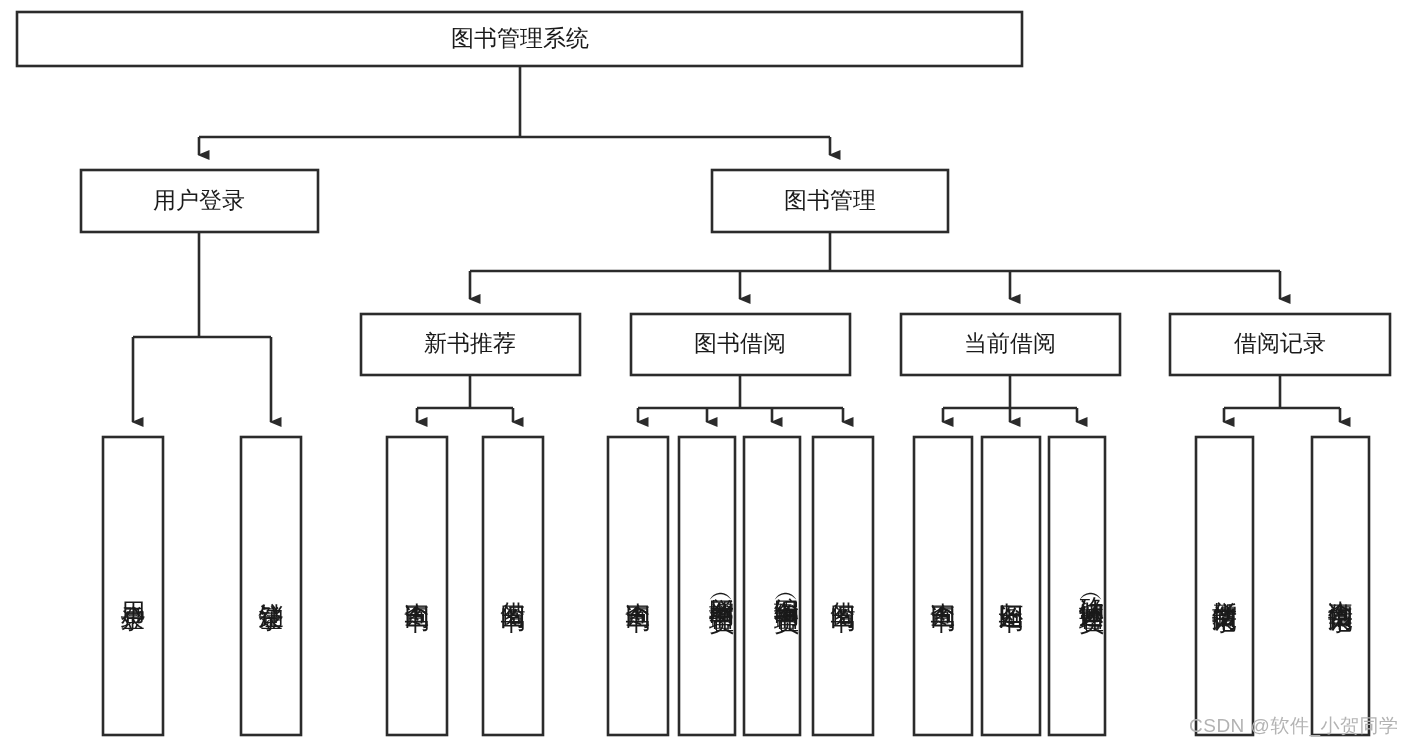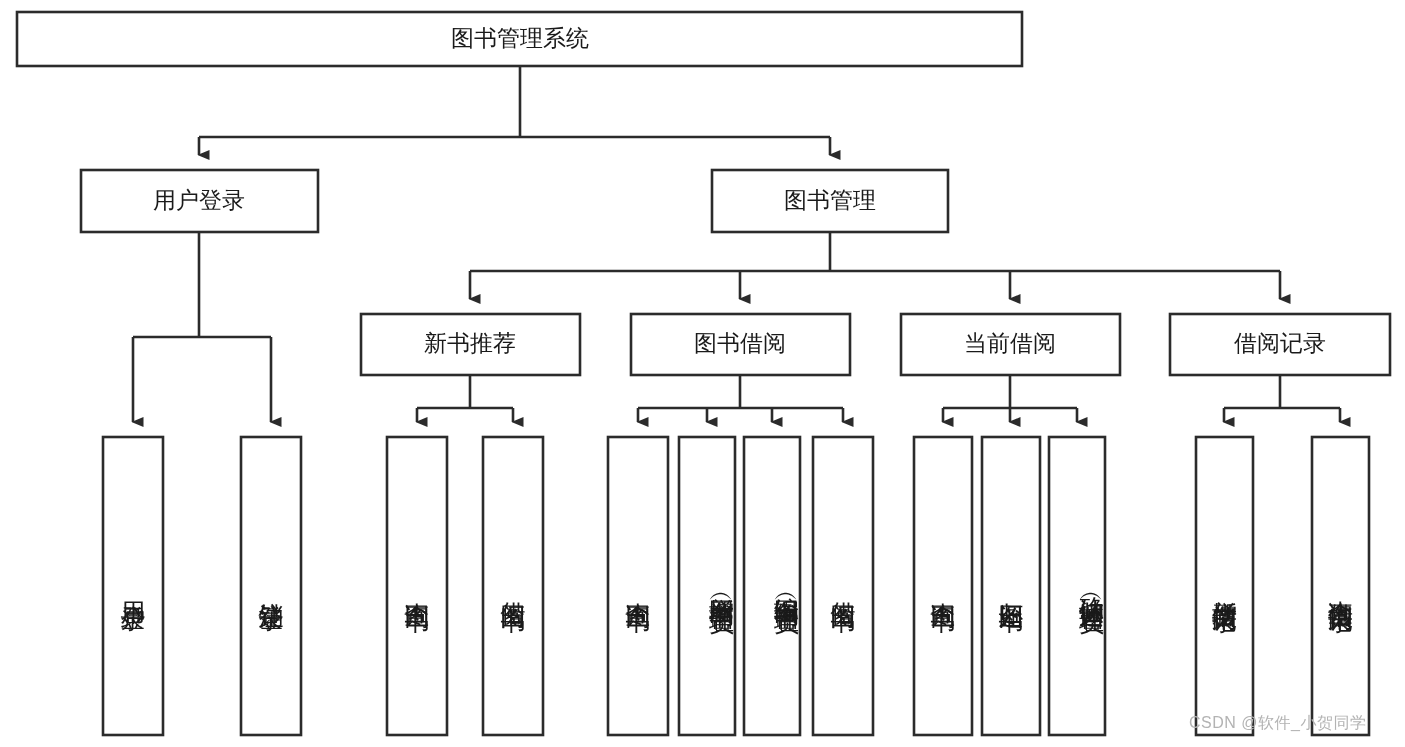--- a/index.html
+++ b/index.html
@@ -57,21 +57,21 @@
     letter-spacing: 2px;
     color: #1a1a1a;
     white-space: nowrap;
     text-align: center;
     pointer-events: none;
     user-select: none;
   }
   .watermark {
     position: absolute;
     font-family: "Liberation Sans", "DejaVu Sans", sans-serif;
-    font-size: 16px;
+    font-size: 19px;
     color: #b3b3b3;
     white-space: nowrap;
     letter-spacing: 0.5px;
   }
 </style>
 </head>
 <body>
 
 <div id="diagram-root">
 

